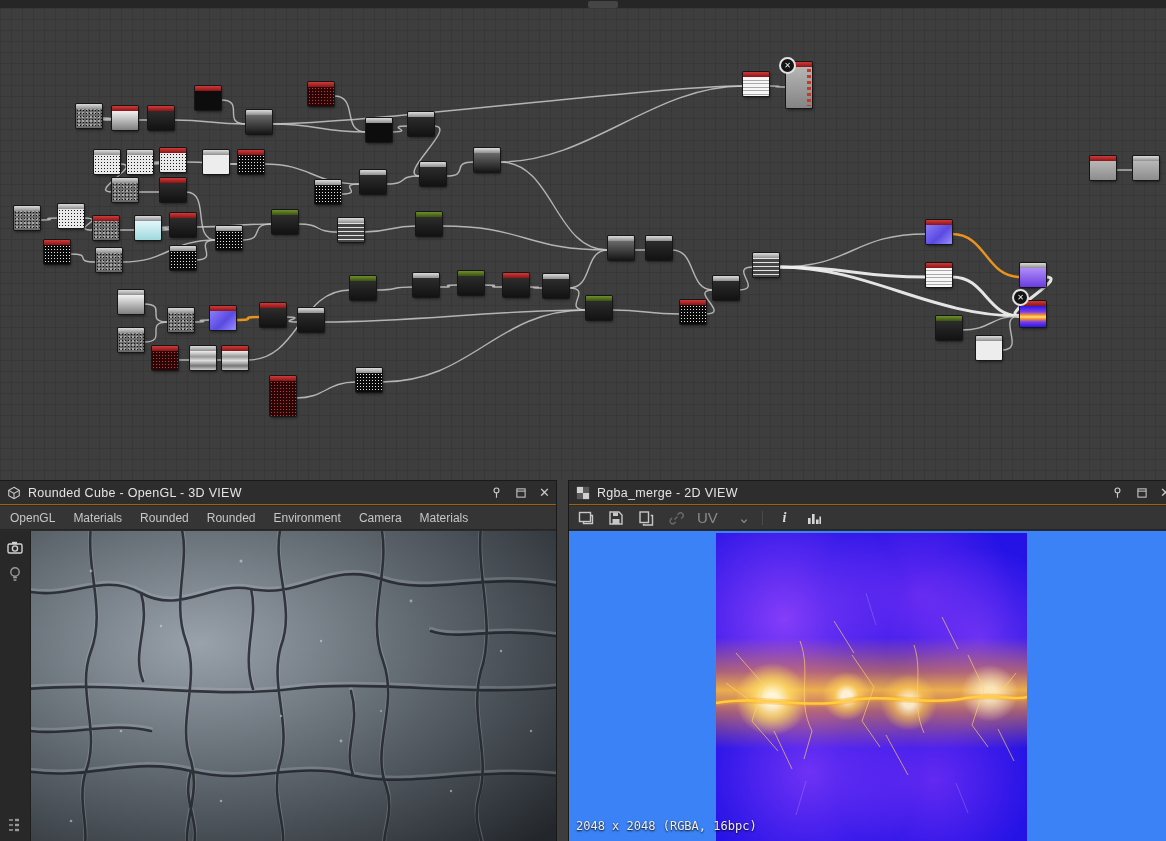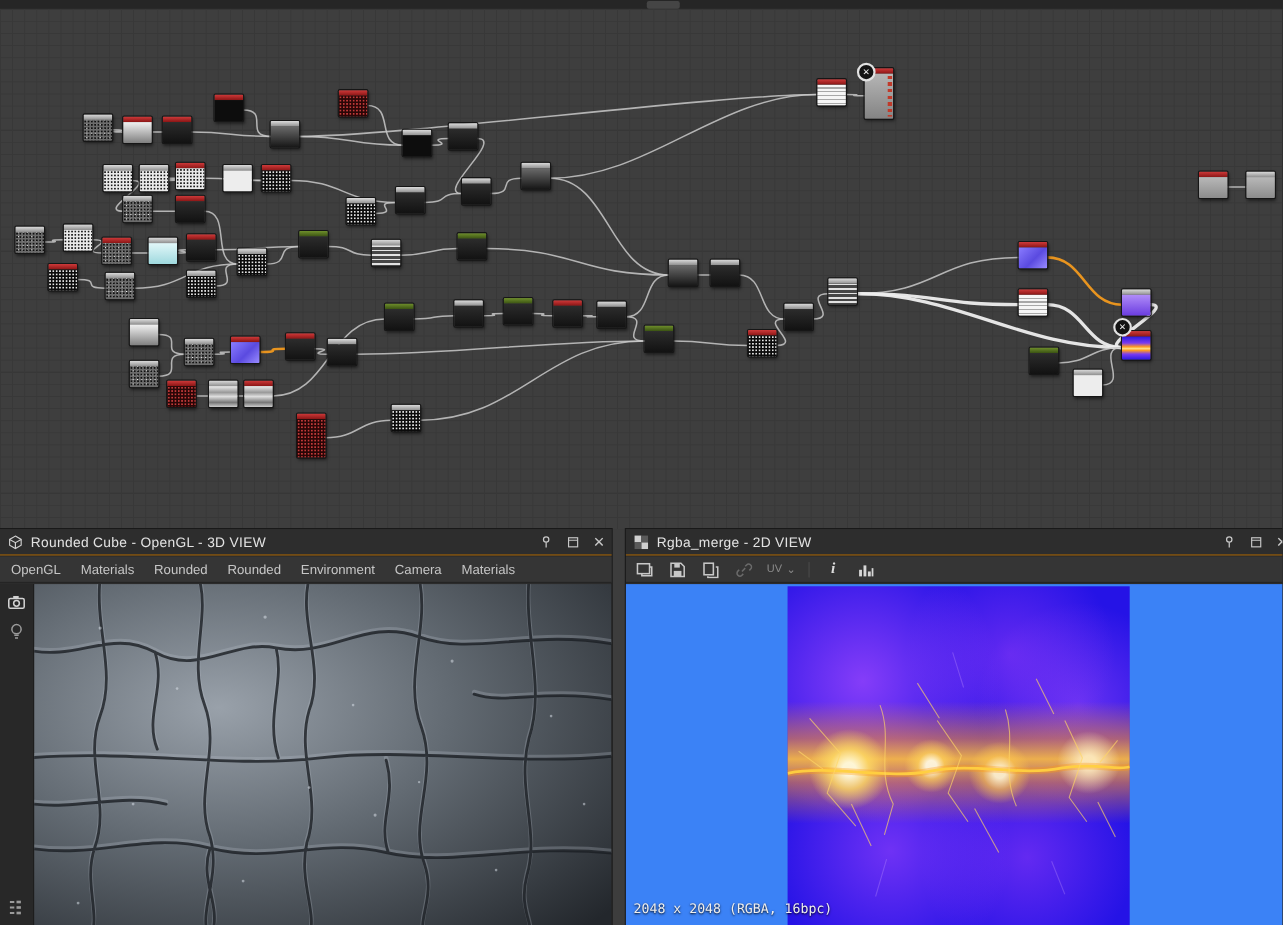--- a/index.html
+++ b/index.html
@@ -70,21 +70,21 @@
   .v3body{position:absolute;left:0;top:50px;right:0;bottom:0;}
   .v3strip{position:absolute;left:0;top:0;width:30px;bottom:0;background:#282828;border-right:1px solid #1d1d1d;}
   .v3strip .ic{position:absolute;left:6px;width:18px;height:18px;}
   .v3render{position:absolute;left:31px;top:0;right:0;bottom:0;overflow:hidden;}
 
   
   .toolbar2d{position:absolute;left:0;top:25px;right:0;height:24px;background:#353535;
              border-bottom:1px solid #242424;display:flex;align-items:center;gap:12px;
              padding:0 8px;box-sizing:border-box;}
   .tbi{display:inline-flex;align-items:center;justify-content:center;width:18px;height:18px;}
-  .uvgrp{display:inline-flex;align-items:center;gap:4px;color:#8a8a8a;font-size:10px;}
+  .uvgrp{display:inline-flex;align-items:center;gap:20px;color:#8a8a8a;font-size:15px;}
   .tsep{width:1px;height:14px;background:#4a4a4a;}
   .info-i{font-family:"Liberation Serif",serif;font-style:italic;font-weight:bold;color:#dcdcdc;font-size:14px;}
   .v2body{position:absolute;left:0;top:50px;right:0;bottom:0;background:#3b82f6;overflow:hidden;}
   .texture{position:absolute;left:147px;top:2px;width:311px;height:308px;
     background:
       radial-gradient(circle at 18% 54%, rgba(255,250,220,.95) 0 2%, rgba(255,220,100,.8) 6%, transparent 12%),
       radial-gradient(circle at 42% 53%, rgba(255,250,230,.9) 0 2%, rgba(255,210,90,.7) 5%, transparent 10%),
       radial-gradient(circle at 62% 55%, rgba(255,245,210,.9) 0 2%, rgba(255,200,80,.6) 6%, transparent 11%),
       radial-gradient(circle at 88% 52%, rgba(255,240,200,.85) 0 2%, transparent 9%),
       linear-gradient(180deg, rgba(0,0,0,0) 34%, rgba(255,150,30,.55) 45%, rgba(255,190,60,.9) 51%, rgba(255,150,30,.55) 58%, rgba(0,0,0,0) 70%),

